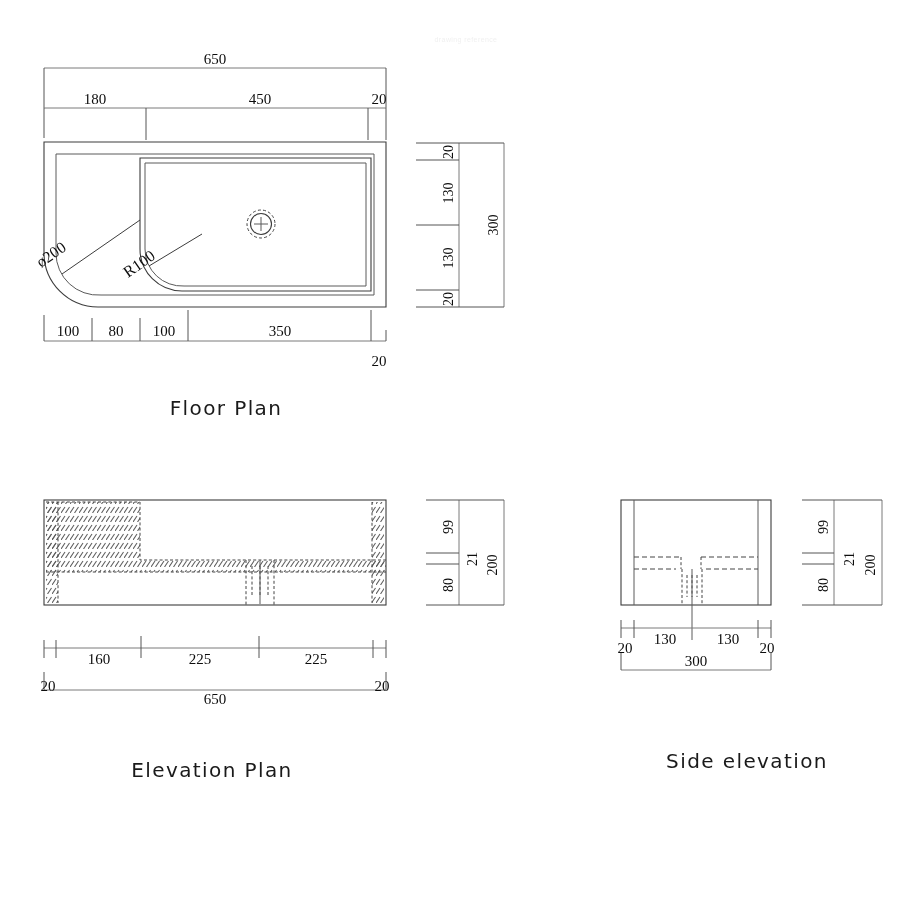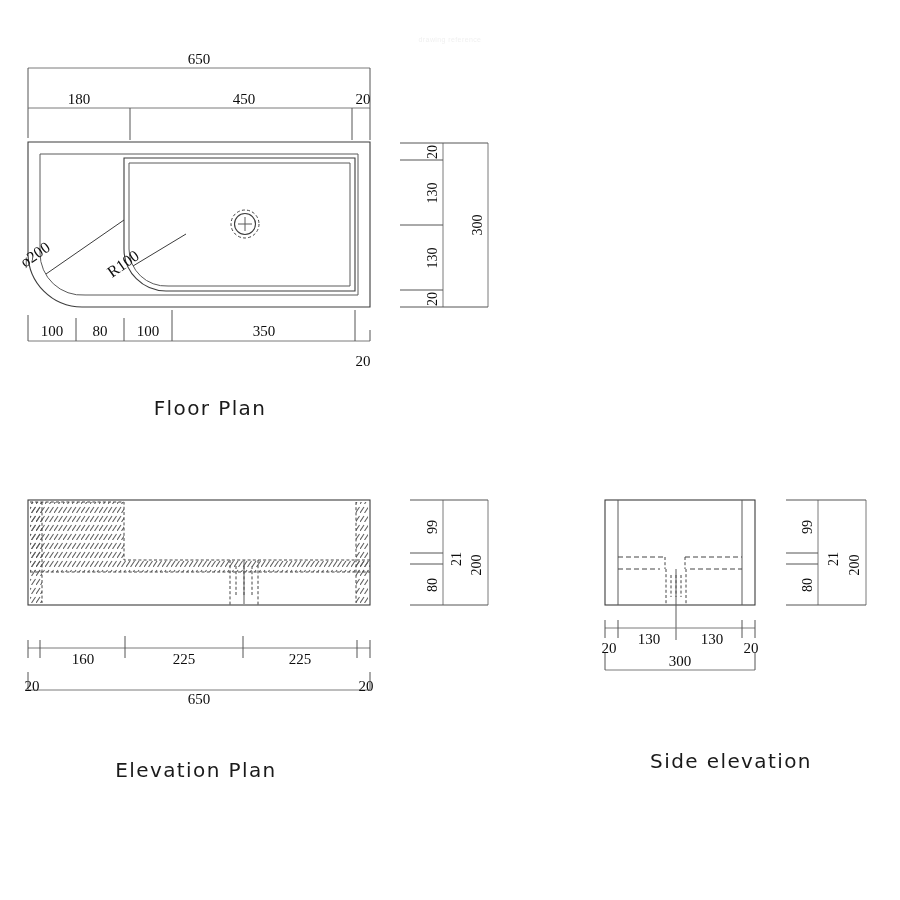--- a/index.html
+++ b/index.html
@@ -12,20 +12,21 @@
     height: 900px;
     position: relative;
     font-family: "Liberation Sans", sans-serif;
     overflow: hidden;
   }
   #sheet {
     position: absolute;
     left: 0; top: 0;
     width: 788px;
     height: 900px;
+    padding-left: 16px;
   }
   svg { display: block; }
   .dim    { stroke: #7a7a7a; stroke-width: 1; fill: none; }
   .tick   { stroke: #555555; stroke-width: 1; fill: none; }
   .hidden-ln { stroke: #444444; stroke-width: 1; fill: none;
                stroke-dasharray: 5 3; }
   .hidden-sm { stroke: #444444; stroke-width: 1; fill: none;
                stroke-dasharray: 3 2.2; }
   .lead   { stroke: #3c3c3c; stroke-width: 1; fill: none; }
   .obj    { stroke: #3c3c3c; stroke-width: 1.1; fill: none; }

